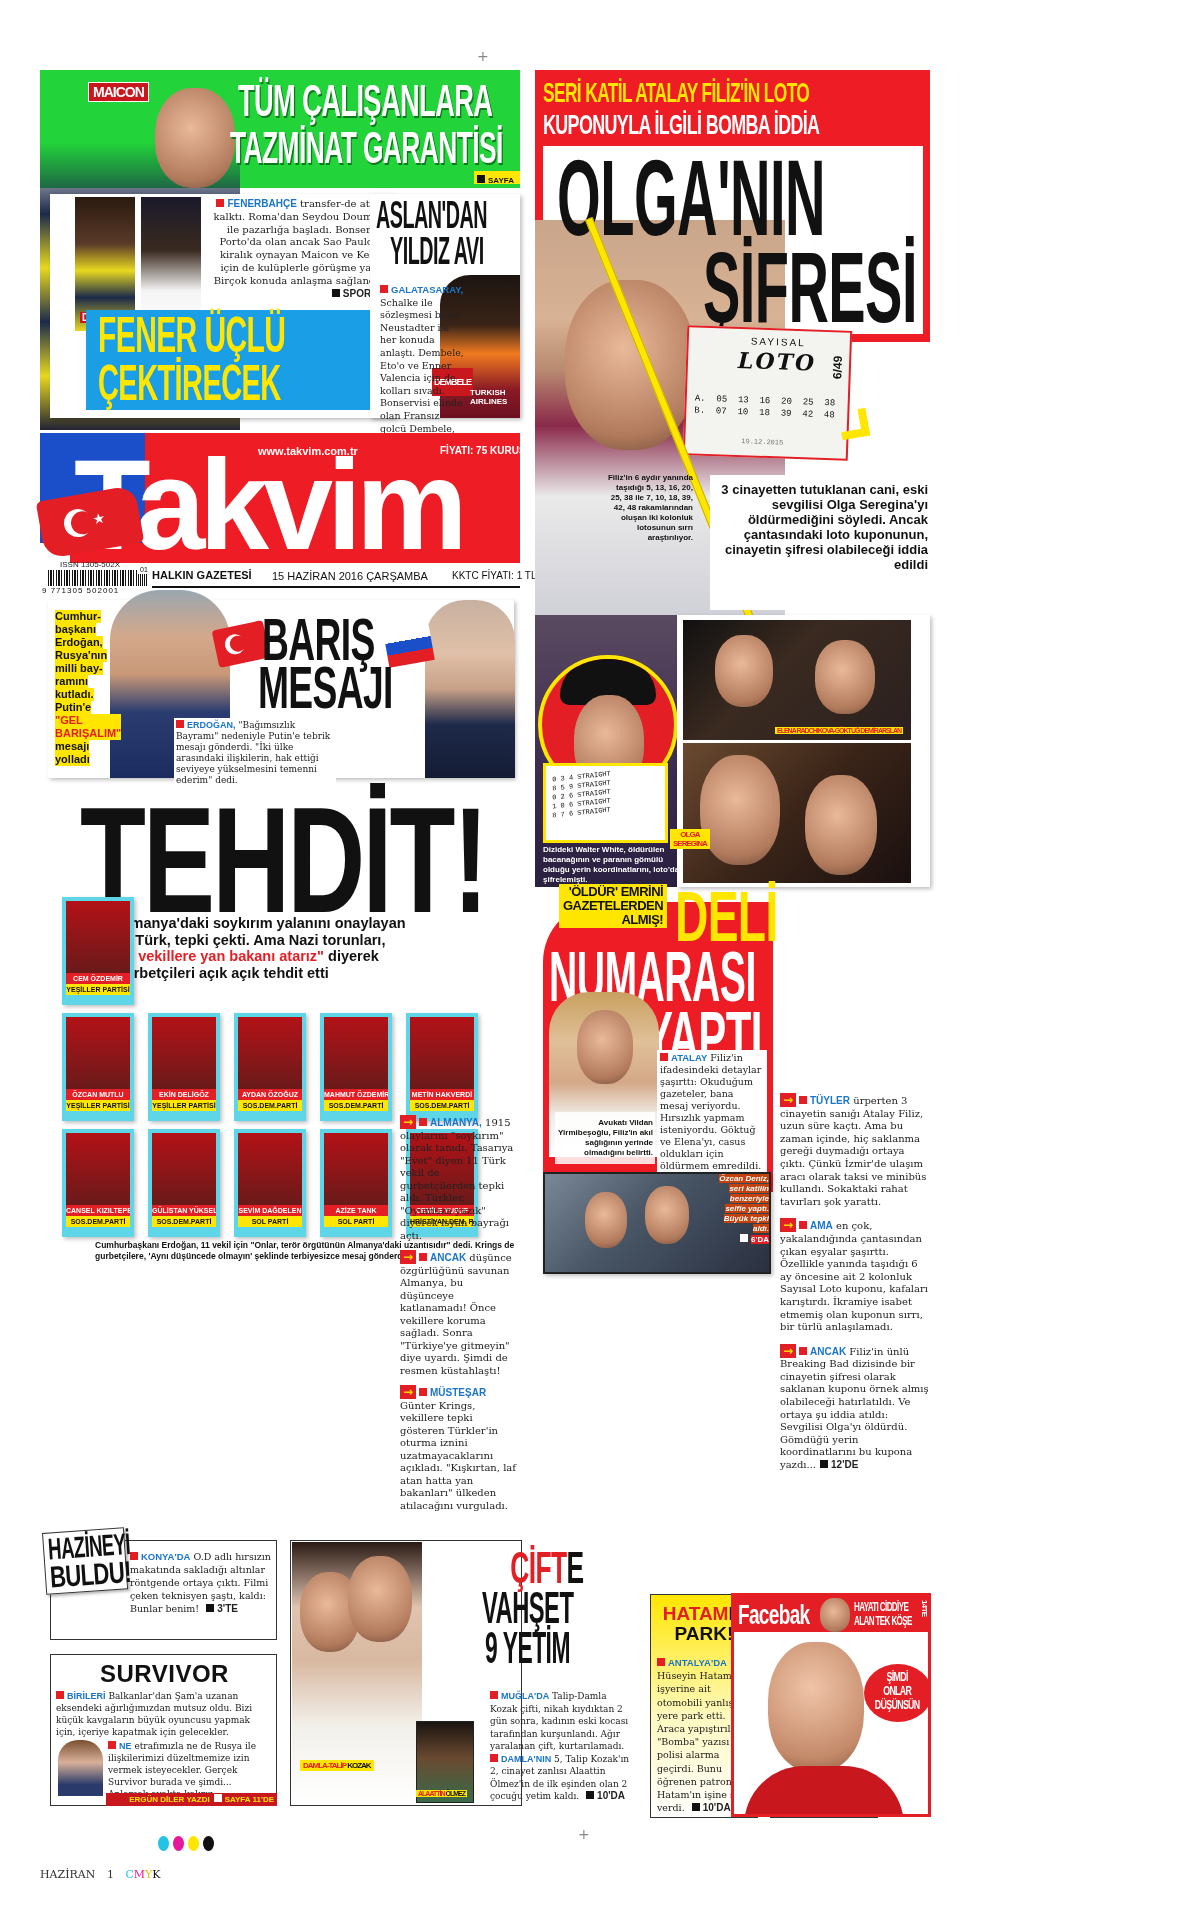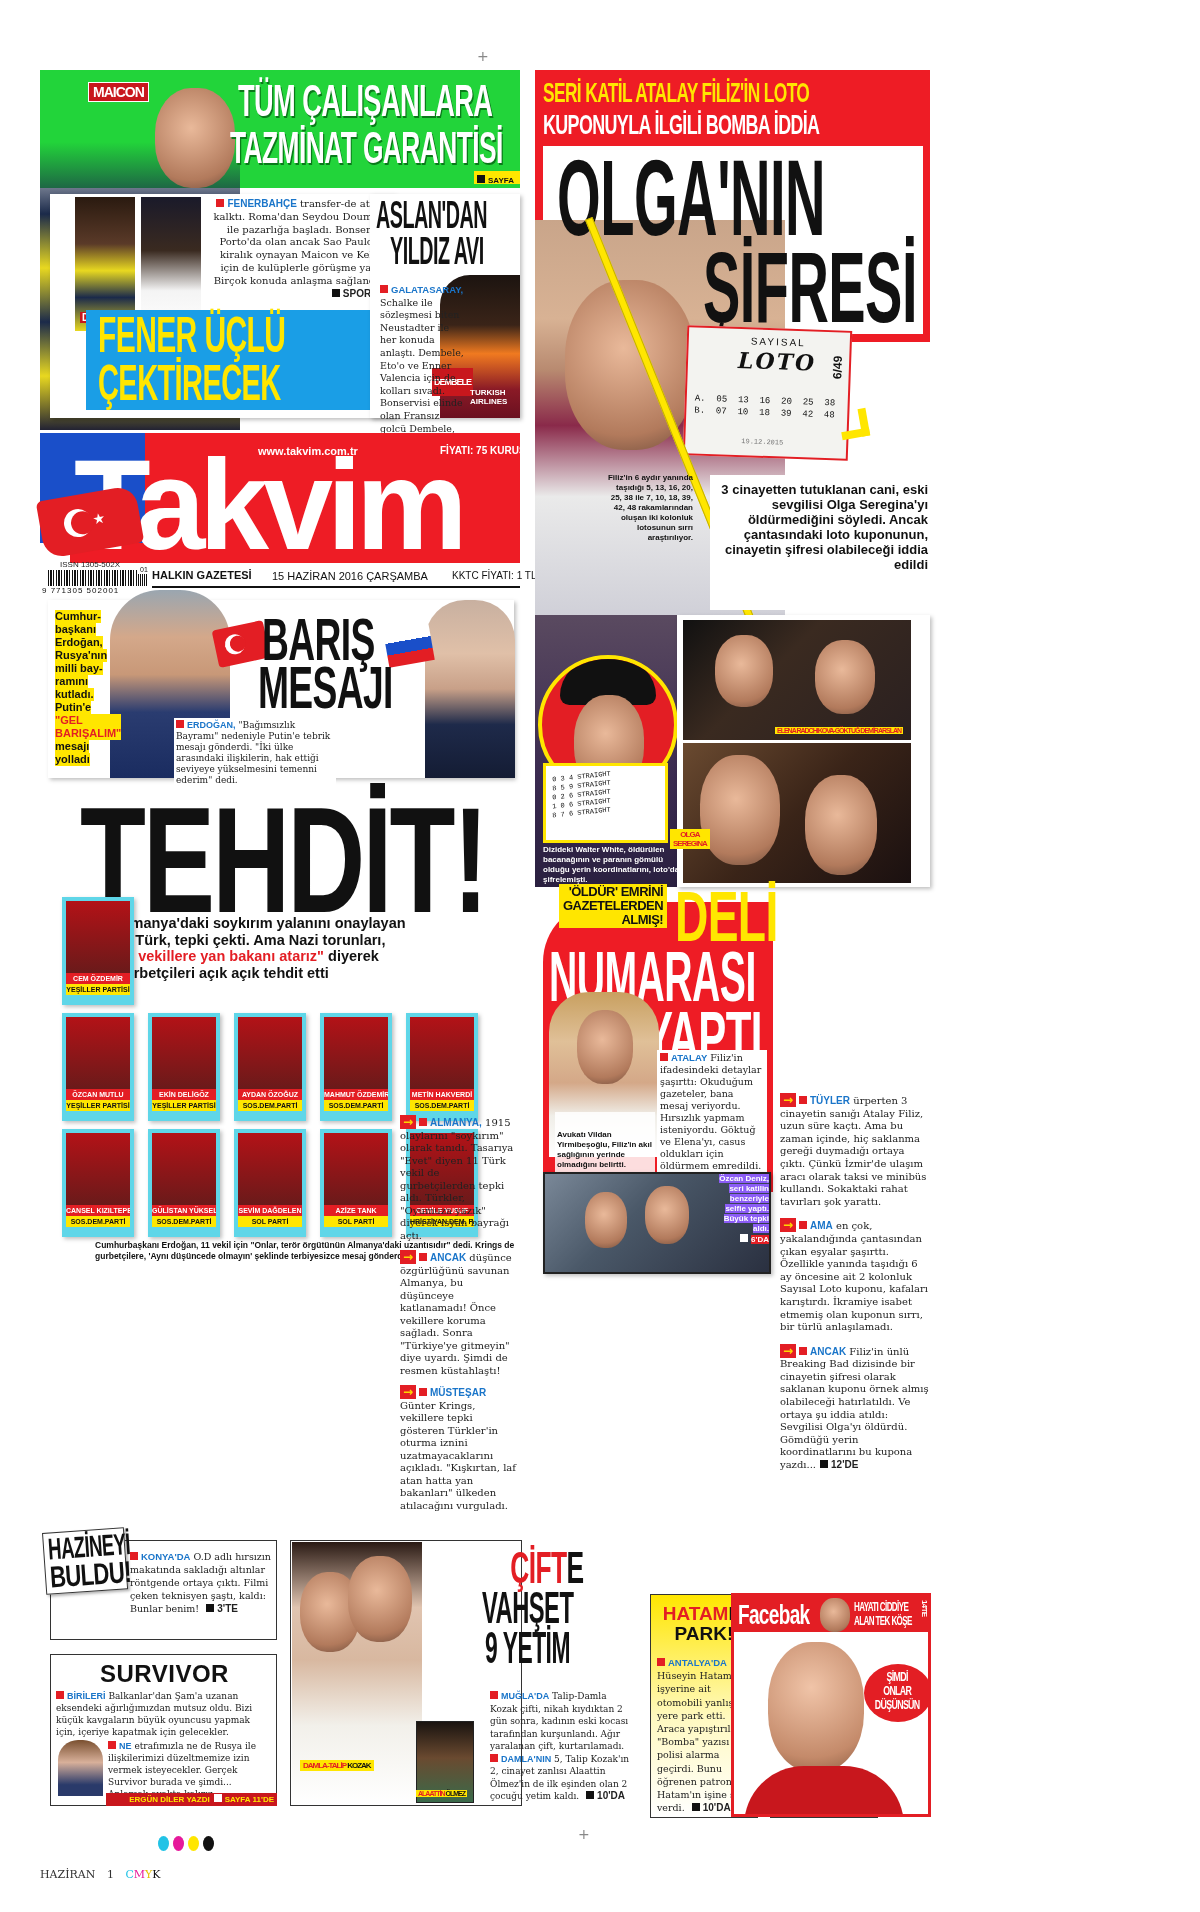--- a/index.html
+++ b/index.html
@@ -260,32 +260,32 @@
   <div class="abs sans" style="left:24px;top:2px;background:#ffe600;font-weight:bold;font-size:13px;line-height:14px;text-align:right;padding:1px 4px;letter-spacing:-0.5px;">
     <div>'ÖLDÜR' EMRİNİ</div>
     <div>GAZETELERDEN</div>
     <div>ALMIŞ!</div>
   </div>
   <div class="abs cond" style="left:140px;top:2px;color:#ffe600;font-size:70px;line-height:66px;transform:scaleX(0.66);white-space:nowrap;">DELİ</div>
   <div class="abs cond" style="left:14px;top:62px;color:#fff;font-size:70px;line-height:66px;transform:scaleX(0.56);white-space:nowrap;">NUMARASI</div>
   <div class="abs cond" style="left:110px;top:122px;color:#fff;font-size:70px;line-height:66px;transform:scaleX(0.6);white-space:nowrap;">YAPTI</div>
   <div class="abs photo" style="left:14px;top:110px;width:110px;height:165px;background:linear-gradient(180deg,#c8a060 0,#e0c098 30%,#d4a888 55%,#f0eee8 75%,#fff);border-radius:40px 40px 0 0;"></div>
   <div class="face" style="left:42px;top:128px;width:56px;height:74px;"></div>
-  <div class="abs sans" style="left:20px;top:230px;width:100px;text-align:left;font-weight:bold;font-size:8px;line-height:10px;background:rgba(255,255,255,.85);padding:18px 2px;">Avukatı Vildan Yirmibeşoğlu, Filiz'in akıl sağlığının yerinde olmadığını belirtti.</div>
+  <div class="abs sans" style="left:20px;top:230px;width:100px;text-align:right;font-weight:bold;font-size:8px;line-height:10px;background:rgba(255,255,255,.85);padding:6px 2px;">Avukatı Vildan Yirmibeşoğlu, Filiz'in akıl sağlığının yerinde olmadığını belirtti.</div>
   <div class="abs body-text" style="left:122px;top:168px;width:110px;font-size:9.5px;line-height:12px;background:#fff;padding:2px 3px;">
     <span class="sq"></span><span class="kw">ATALAY</span>
     <span>Filiz'in ifadesindeki detaylar şaşırttı: Okuduğum gazeteler, bana mesaj veriyordu. Hırsızlık yapmam isteniyordu. Göktuğ ve Elena'yı, casus oldukları için öldürmem emredildi. Ben de görevimi yaptım...</span>
   </div>
 
   <div class="abs shadow" style="left:8px;top:290px;width:228px;height:102px;background:linear-gradient(135deg,#7a8898,#4a5868 40%,#2a3040);border:2px solid #222;">
     <div class="face" style="left:40px;top:18px;width:42px;height:56px;"></div>
     <div class="face" style="left:100px;top:12px;width:44px;height:58px;"></div>
   </div>
   <div class="abs sans" style="left:178px;top:292px;width:56px;text-align:right;color:#fff;font-weight:bold;font-size:8px;line-height:10px;">
-    <span style="background:#8b5cf6;">Özcan Deniz, seri katilin benzeriyle selfie yaptı. Büyük tepki aldı.</span>
+    <span style="background:#c2410c;font-style:italic;">Özcan Deniz, seri katilin benzeriyle selfie yaptı. Büyük tepki aldı.</span>
     <div><span class="bsq" style="background:#fff"></span><span class="ref" style="background:#e31e24;color:#fff;font-size:8px;">6'DA</span></div>
   </div>
 </div>
 
 <div class="abs body-text" style="left:780px;top:1093px;width:150px;font-size:10px;line-height:12.6px;">
   <p style="margin-bottom:10px;"><span class="arrow">→</span><span class="sq"></span><span class="kw">TÜYLER</span> <span>ürperten 3 cinayetin sanığı Atalay Filiz, uzun süre kaçtı. Ama bu zaman içinde, hiç saklanma gereği duymadığı ortaya çıktı. Çünkü İzmir'de ulaşım aracı olarak taksi ve minibüs kullandı. Sokaktaki rahat tavırları şok yarattı.</span></p>
   <p style="margin-bottom:10px;"><span class="arrow">→</span><span class="sq"></span><span class="kw">AMA</span> <span>en çok, yakalandığında çantasından çıkan eşyalar şaşırttı. Özellikle yanında taşıdığı 6 ay öncesine ait 2 kolonluk Sayısal Loto kuponu, kafaları karıştırdı. İkramiye isabet etmemiş olan kuponun sırrı, bir türlü anlaşılamadı.</span></p>
   <p><span class="arrow">→</span><span class="sq"></span><span class="kw">ANCAK</span> <span>Filiz'in ünlü Breaking Bad dizisinde bir cinayetin şifresi olarak saklanan kuponu örnek almış olabileceği hatırlatıldı. Ve ortaya şu iddia atıldı: Sevgilisi Olga'yı öldürdü. Gömdüğü yerin koordinatlarını bu kupona yazdı...</span><span class="bsq"></span><span class="ref">12'DE</span></p>
 </div>
 

